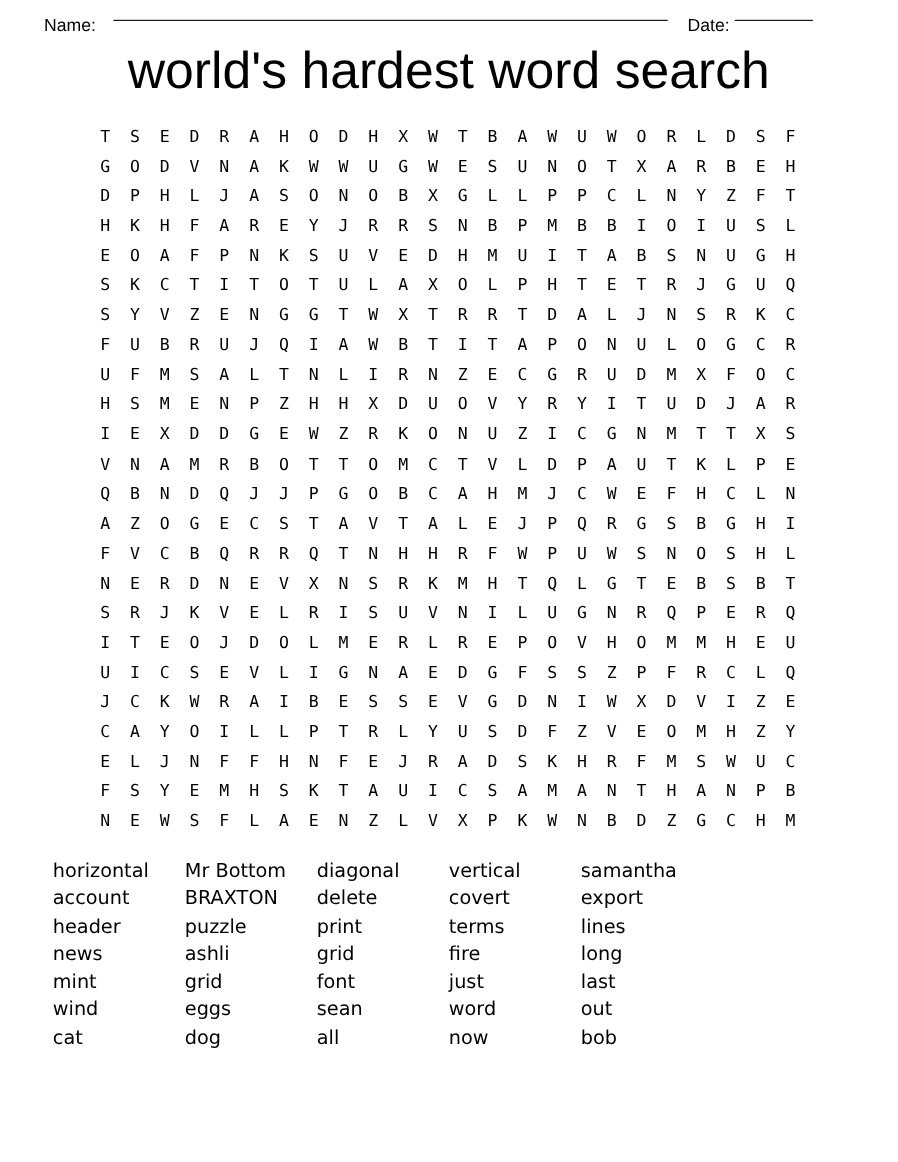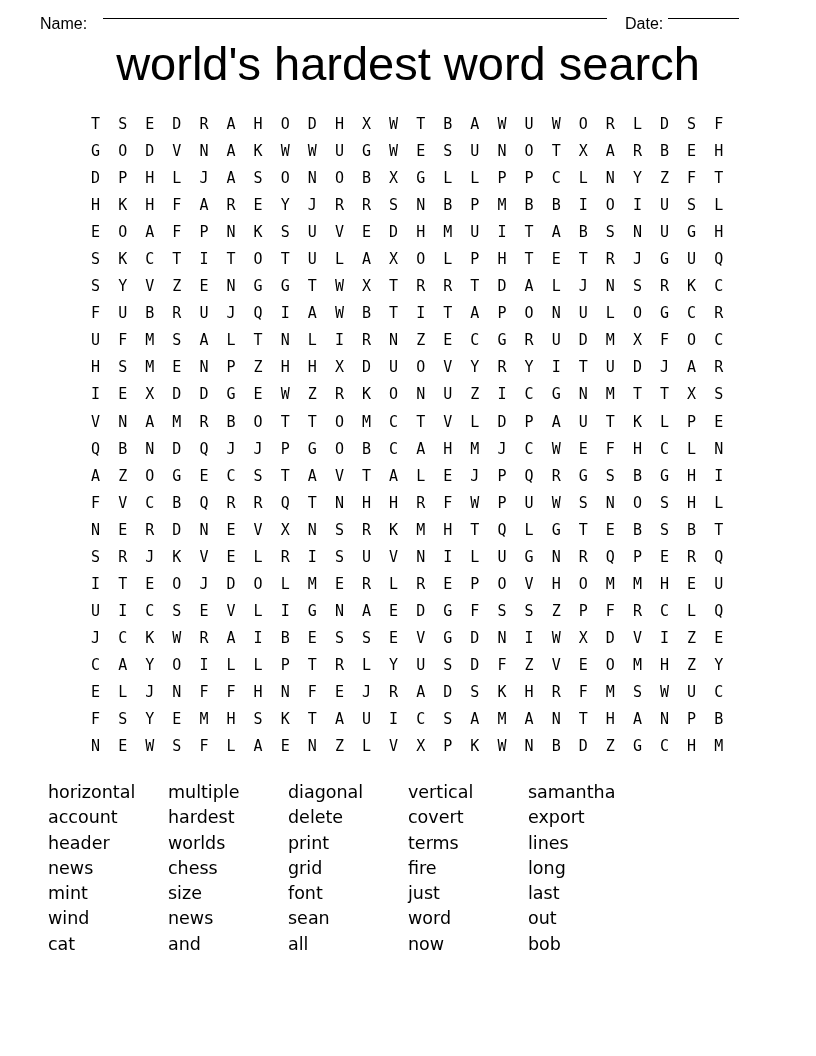--- a/index.html
+++ b/index.html
@@ -651,27 +651,27 @@
       <div class="word-col">
         <div class="word">horizontal</div>
         <div class="word">account</div>
         <div class="word">header</div>
         <div class="word">news</div>
         <div class="word">mint</div>
         <div class="word">wind</div>
         <div class="word">cat</div>
       </div>
       <div class="word-col">
-        <div class="word">multiple</div>
-        <div class="word">hardest</div>
-        <div class="word">worlds</div>
-        <div class="word">chess</div>
-        <div class="word">size</div>
-        <div class="word">news</div>
-        <div class="word">and</div>
+        <div class="word">Mr Bottom</div>
+        <div class="word">BRAXTON</div>
+        <div class="word">puzzle</div>
+        <div class="word">ashli</div>
+        <div class="word">grid</div>
+        <div class="word">eggs</div>
+        <div class="word">dog</div>
       </div>
       <div class="word-col">
         <div class="word">diagonal</div>
         <div class="word">delete</div>
         <div class="word">print</div>
         <div class="word">grid</div>
         <div class="word">font</div>
         <div class="word">sean</div>
         <div class="word">all</div>
       </div>

